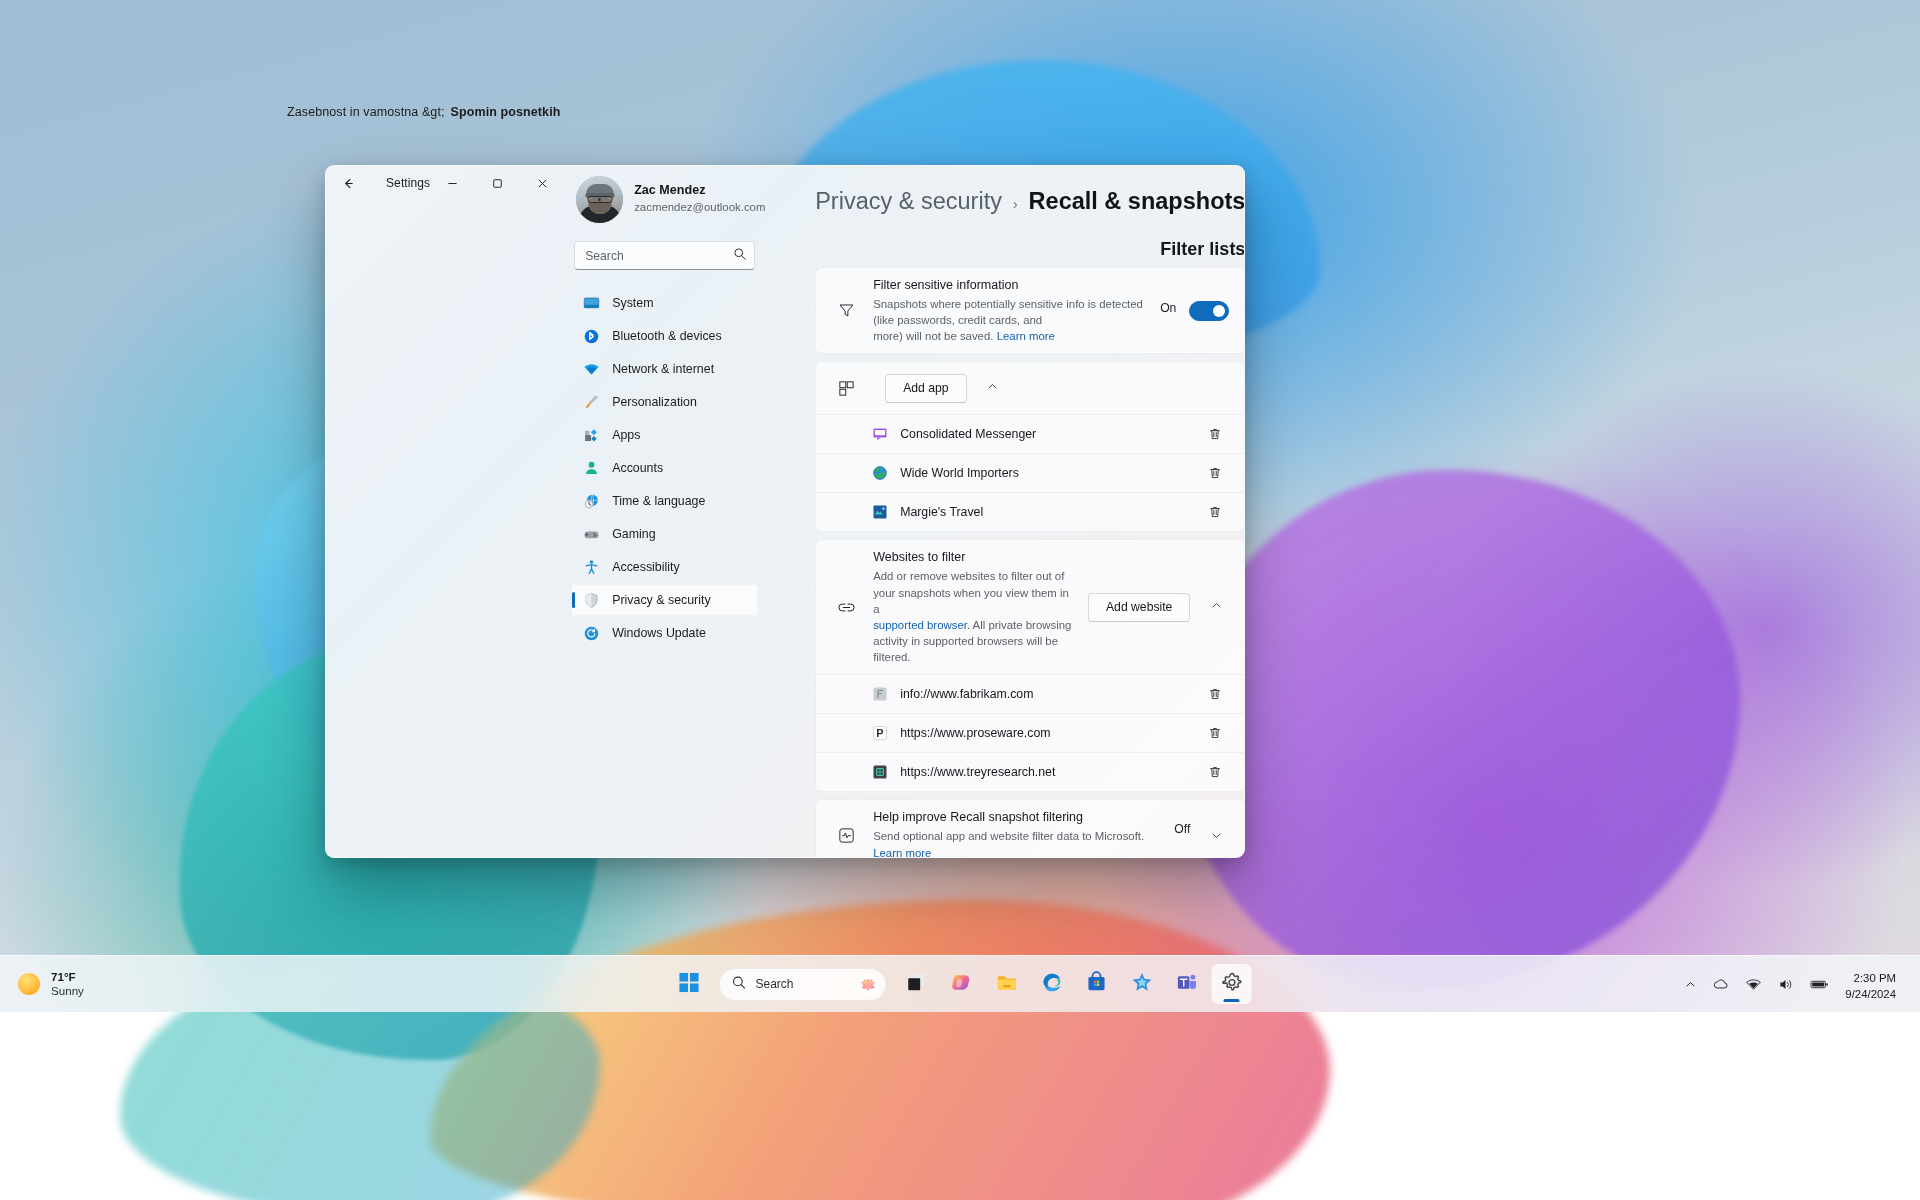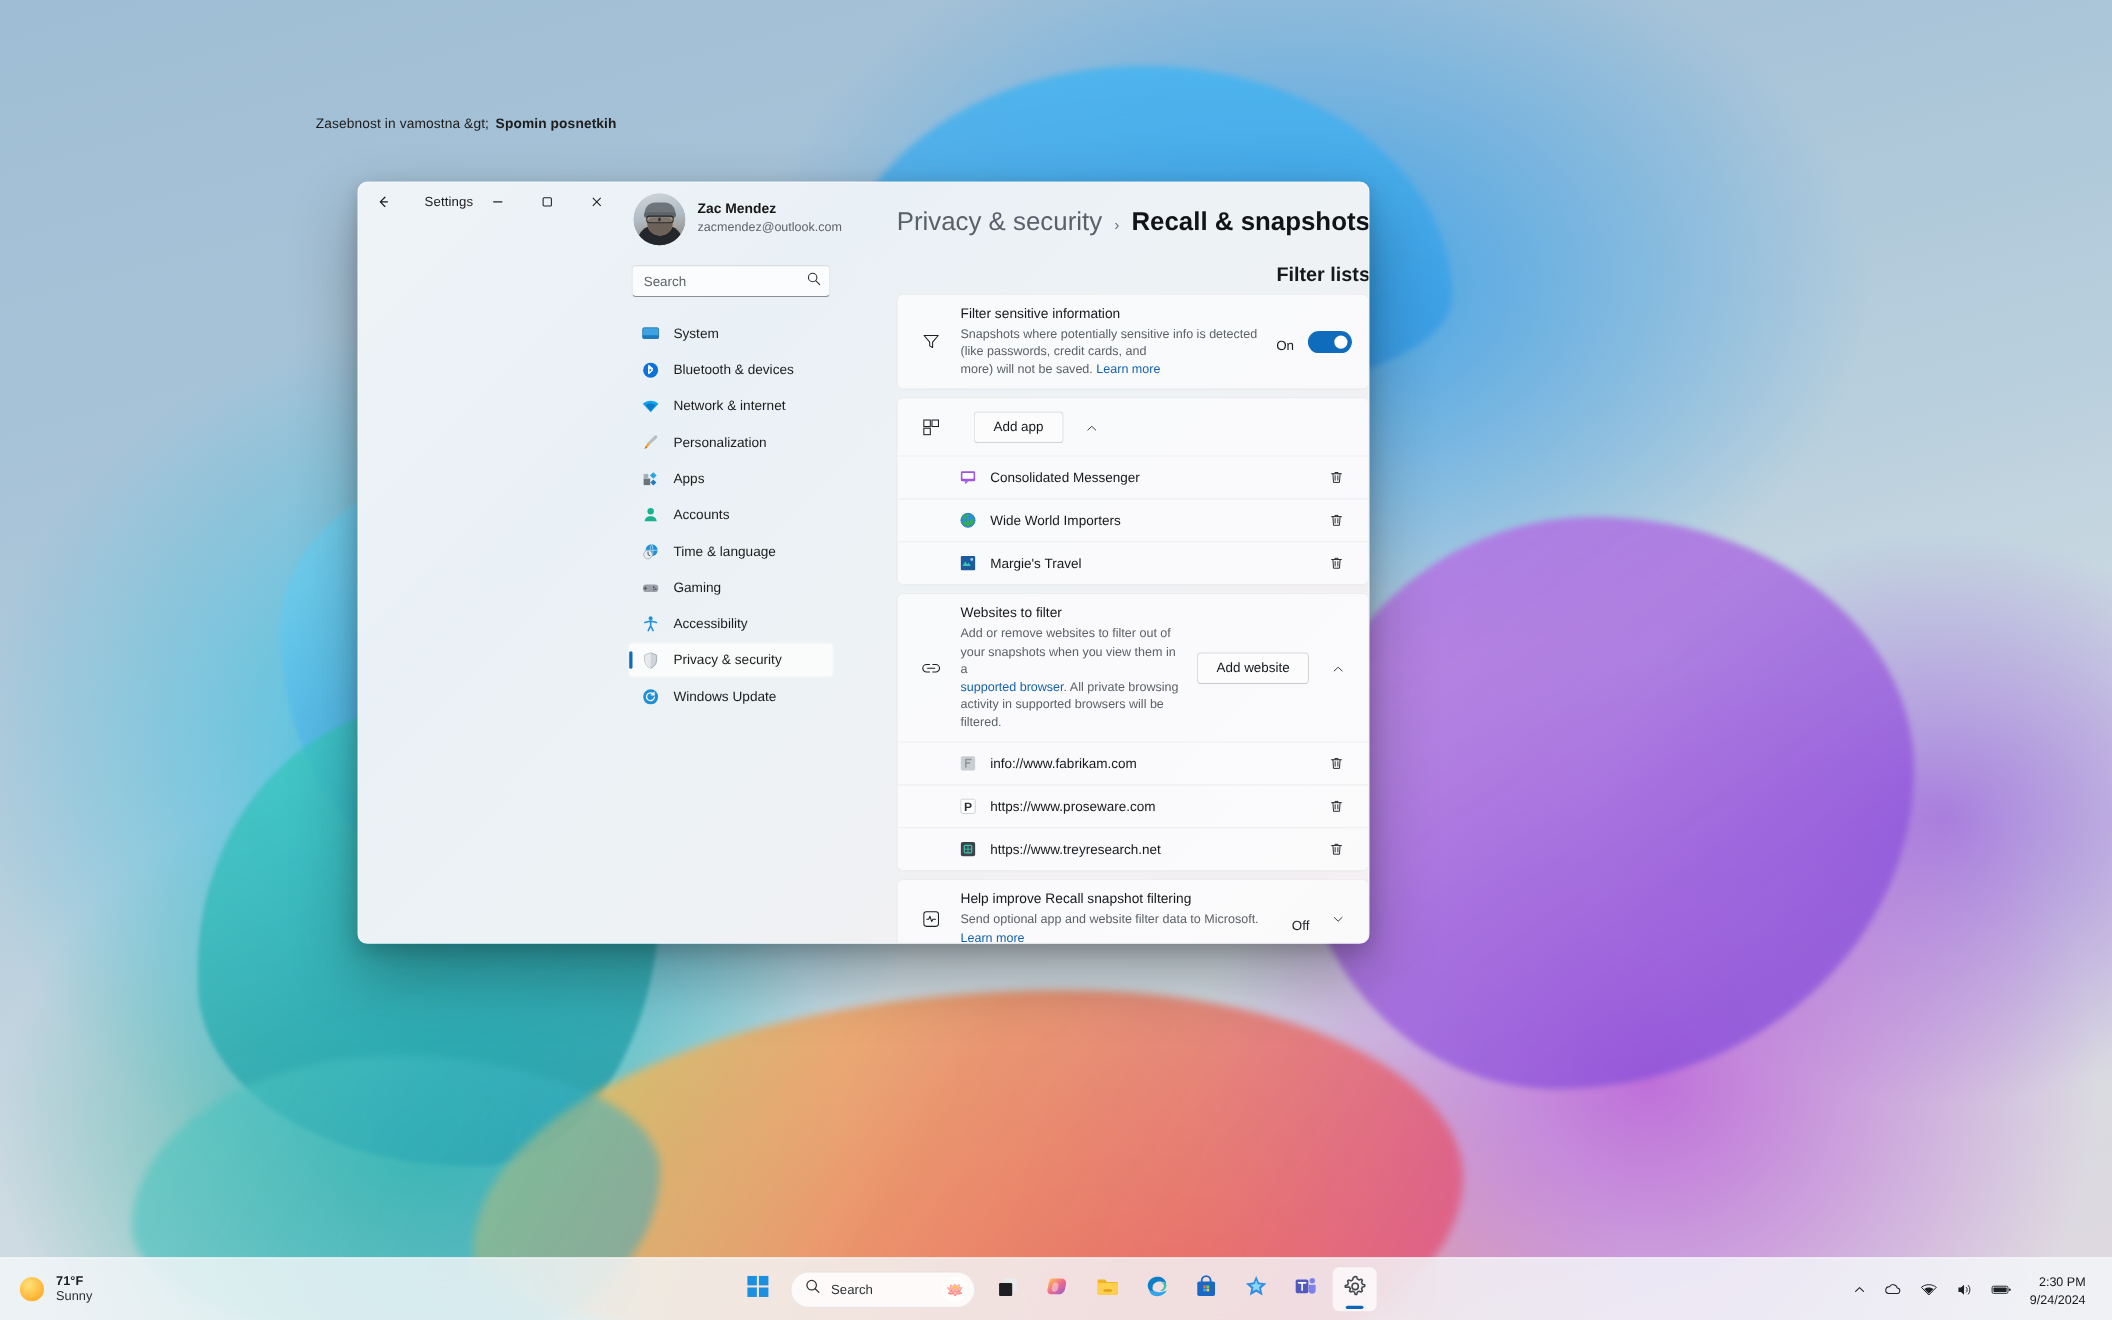--- a/index.html
+++ b/index.html
@@ -8,21 +8,21 @@
     width: 1920px;
     height: 1200px;
     overflow: hidden;
     font-family: "Liberation Sans", "DejaVu Sans", sans-serif;
   }
 
   
   #desktop {
     position: relative;
     width: 1920px;
-    height: 1200px;
+    height: 1012px;
     background:
       radial-gradient(ellipse 820px 560px at 62% 22%, rgba(60,160,230,0.95) 0%, rgba(60,160,230,0) 62%),
       radial-gradient(ellipse 700px 640px at 22% 58%, rgba(40,190,225,0.85) 0%, rgba(40,190,225,0) 64%),
       radial-gradient(ellipse 620px 540px at 20% 86%, rgba(30,170,150,0.85) 0%, rgba(30,170,150,0) 62%),
       radial-gradient(ellipse 660px 620px at 78% 82%, rgba(185,85,215,0.80) 0%, rgba(185,85,215,0) 62%),
       radial-gradient(ellipse 700px 520px at 56% 102%, rgba(235,120,90,0.85) 0%, rgba(235,120,90,0) 60%),
       radial-gradient(ellipse 520px 420px at 92% 62%, rgba(150,90,220,0.7) 0%, rgba(150,90,220,0) 62%),
       linear-gradient(165deg, #9fbdd4 0%, #a9c4d8 28%, #b8cfdd 48%, #cfdbe2 66%, #e0d9e0 100%);
   }
   
@@ -270,21 +270,21 @@
     margin-right: 14px;
   }
   .row-text { flex: 1; min-width: 0; padding: 9px 0; }
   .row-title { font-size: 12.5px; color: #16181b; line-height: 1.35; }
   .row-sub {
     font-size: 11.4px; color: #5c6166; line-height: 1.42; margin-top: 2px;
     max-width: 520px;
   }
   .row-sub a, .link { color: #1462ad; text-decoration: none; cursor: pointer; }
 
-  .row-right { display: flex; align-items: flex-end; gap: 13px; flex: 0 0 auto; margin-left: 12px; }
+  .row-right { display: flex; align-items: flex-start; gap: 13px; flex: 0 0 auto; margin-left: 12px; }
   .state-label { font-size: 12.2px; color: #1c1f22; }
 
   
   .toggle {
     width: 40px; height: 20px; border-radius: 10px;
     background: #0f6cbd; position: relative; cursor: pointer;
     border: 1px solid #0f6cbd;
   }
   .toggle .knob {
     position: absolute; top: 50%; right: 3px; transform: translateY(-50%);

